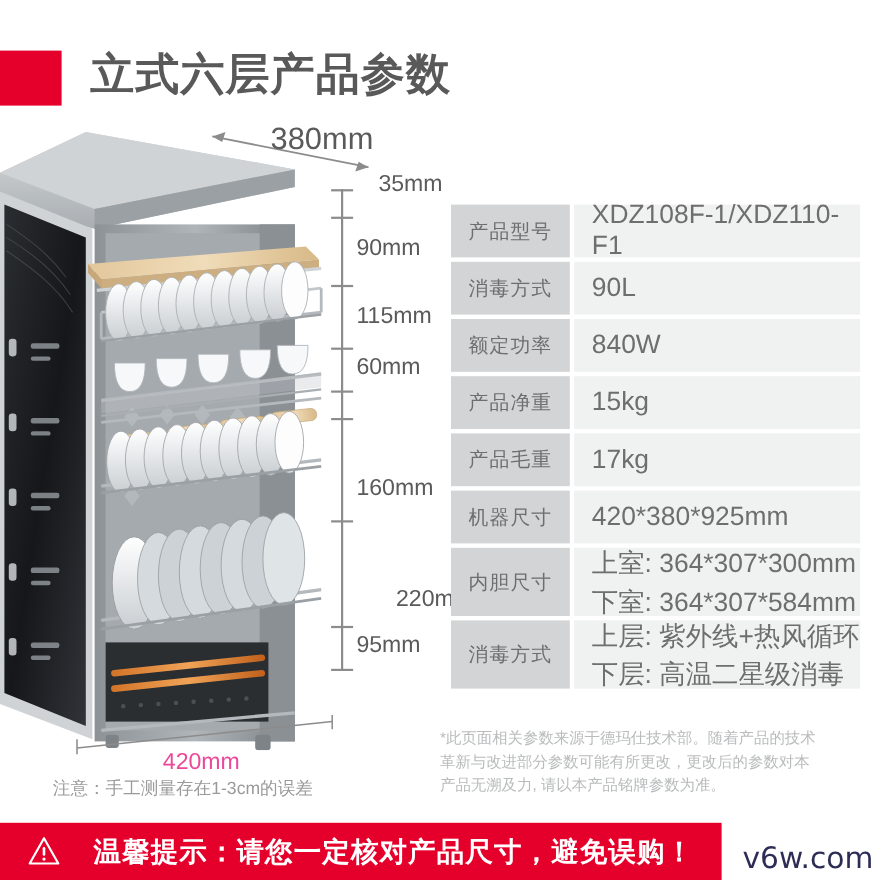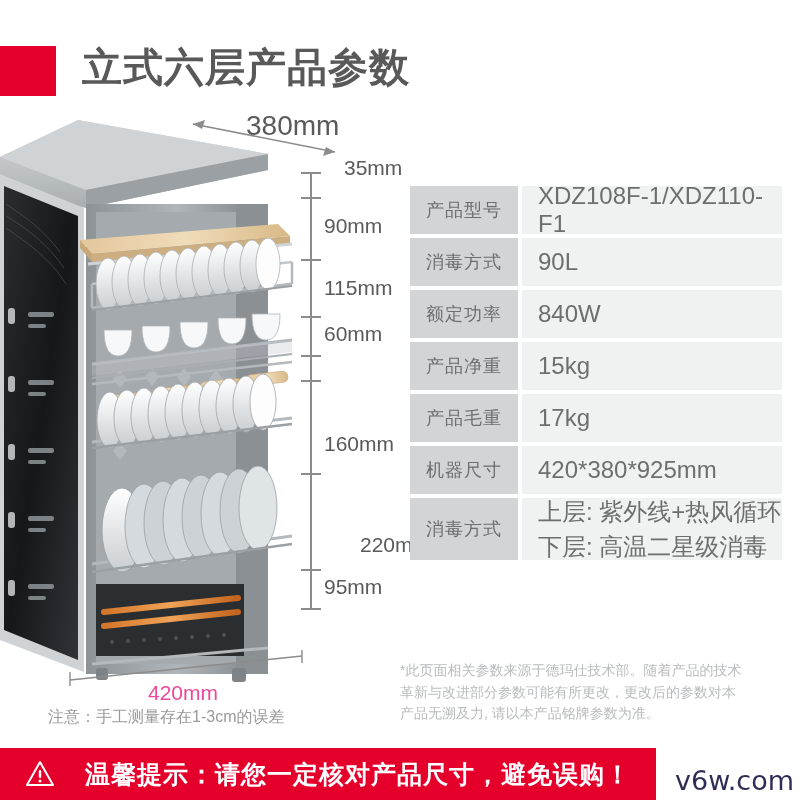--- a/index.html
+++ b/index.html
@@ -386,20 +386,27 @@
       </div>
     </div>
 
     <div class="spec-row h1">
       <div class="spec-label">机器尺寸</div>
       <div class="spec-value">
         <span>420*380*925mm</span>
       </div>
     </div>
 
+    <div class="spec-row h2">
+      <div class="spec-label">内胆尺寸</div>
+      <div class="spec-value">
+        <span>上室: 364*307*300mm</span>
+        <span class="line2">下室: 364*307*584mm</span>
+      </div>
+    </div>
 
     <div class="spec-row h2">
       <div class="spec-label">消毒方式</div>
       <div class="spec-value">
         <span>上层: 紫外线+热风循环</span>
         <span class="line2">下层: 高温二星级消毒</span>
       </div>
     </div>
   </div>
 

